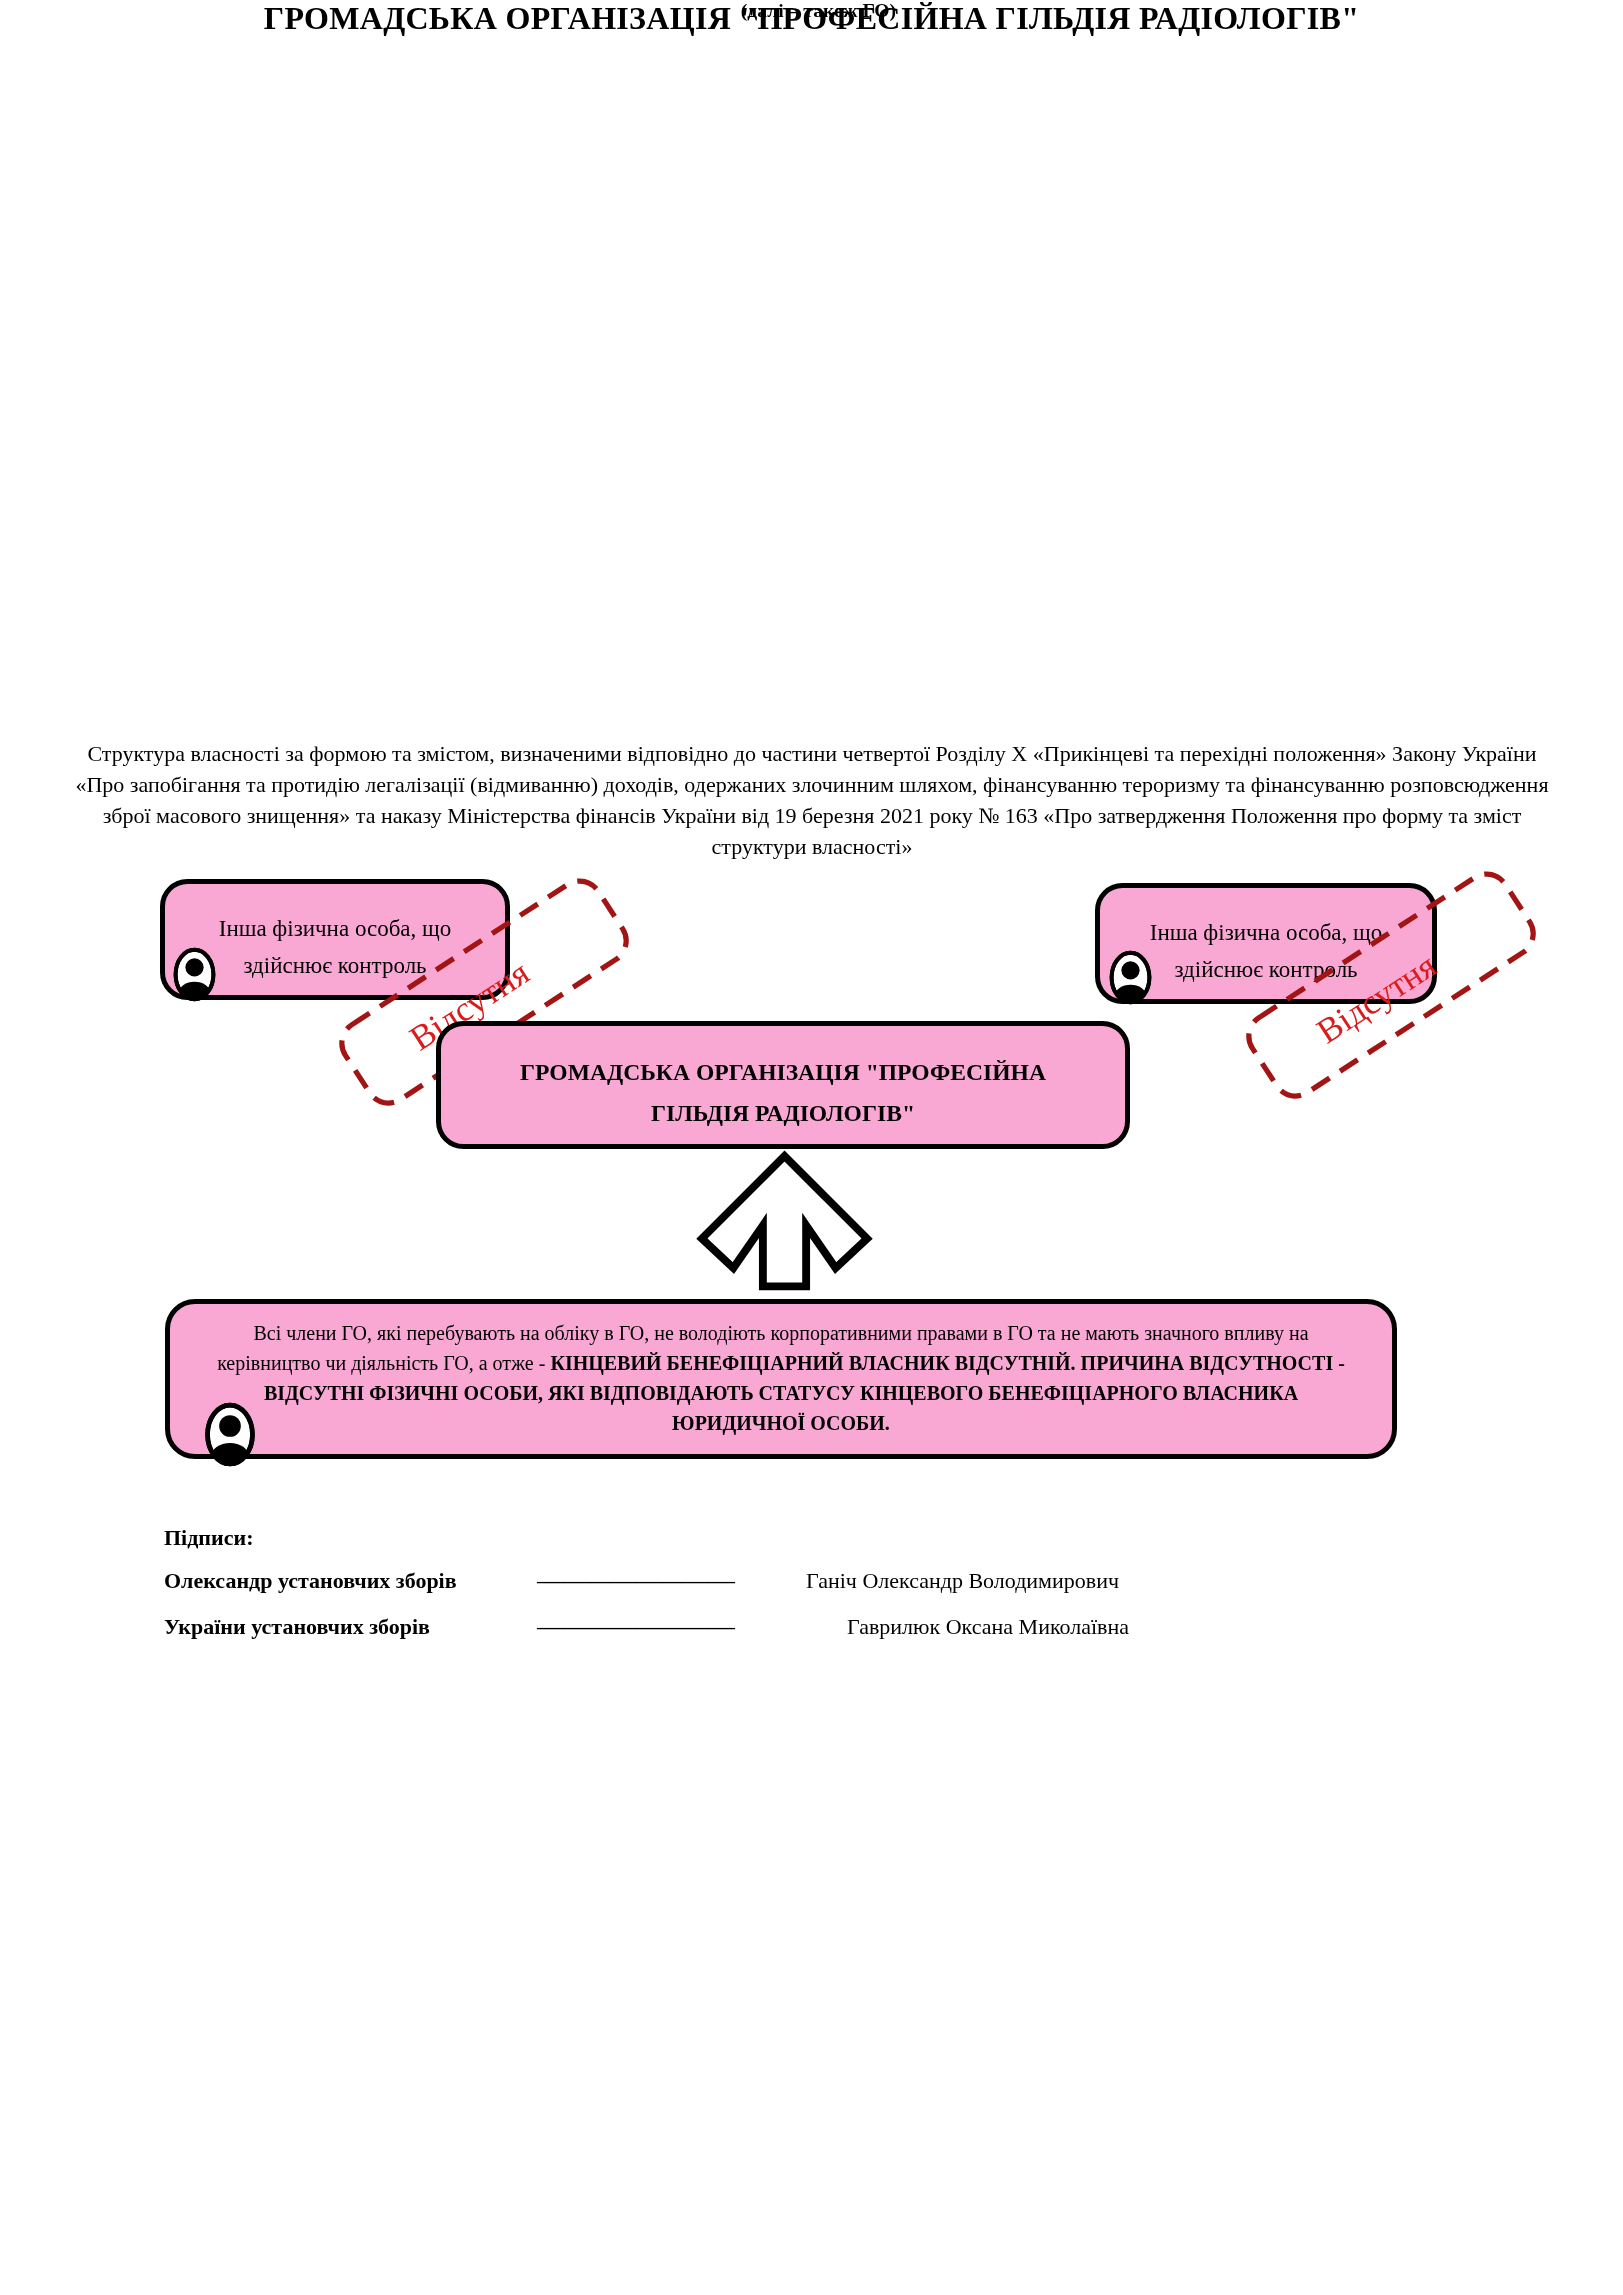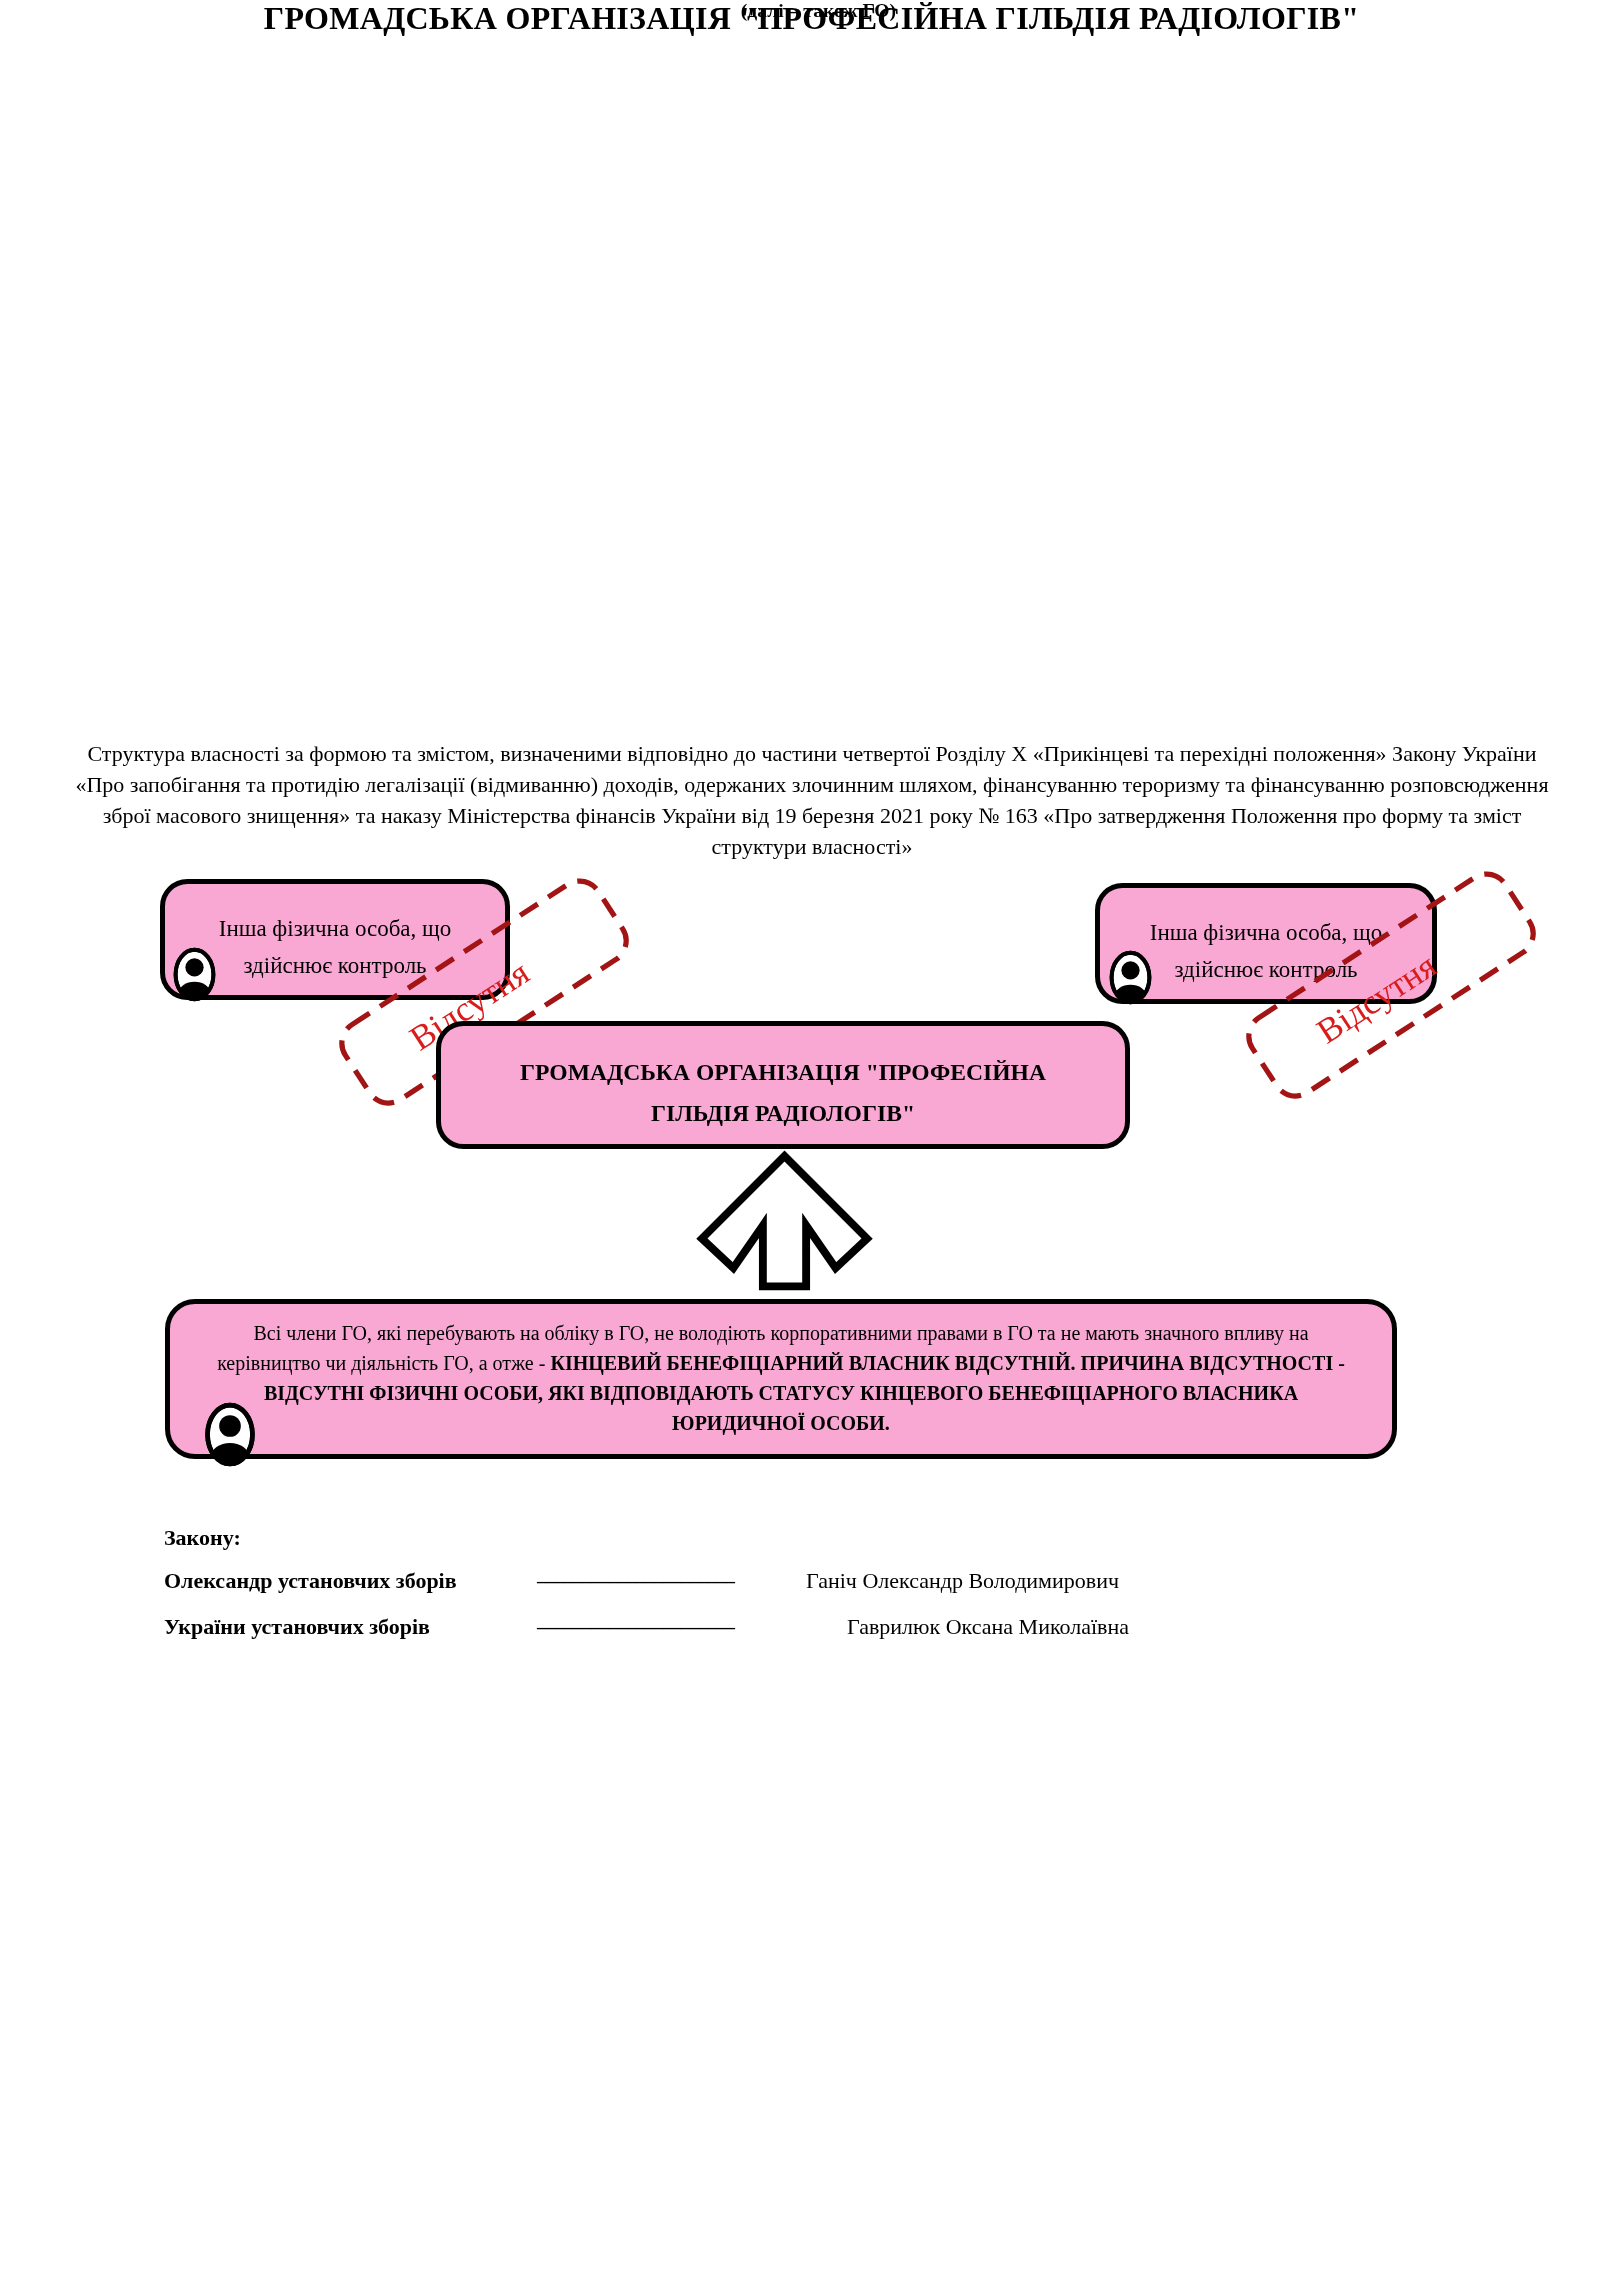--- a/index.html
+++ b/index.html
@@ -192,21 +192,21 @@
       <ellipse cx="33" cy="42" rx="29" ry="38" fill="#fff" stroke="#000" stroke-width="6"></ellipse>
       <g clip-path="url(#pclip3)">
         <circle cx="33" cy="31" r="14" fill="#000"></circle>
         <ellipse cx="33" cy="70" rx="24" ry="17" fill="#000"></ellipse>
       </g>
       <ellipse cx="33" cy="42" rx="29" ry="38" fill="none" stroke="#000" stroke-width="6"></ellipse>
     </svg>
   </span>
 </div>
 
-<div class="abs sig-heading">Закону:</div>
+<div class="abs sig-heading">Підписи:</div>
 
 <span class="abs sig-role sig-row1-role">Олександр установчих зборів</span>
 <span class="abs sig-line sig-row1-line">______________________</span>
 <span class="abs sig-name sig-row1-name">Ганіч Олександр Володимирович</span>
 
 <span class="abs sig-role sig-row2-role">України установчих зборів</span>
 <span class="abs sig-line sig-row2-line">______________________</span>
 <span class="abs sig-name sig-row2-name">Гаврилюк Оксана Миколаївна</span>
 
 

